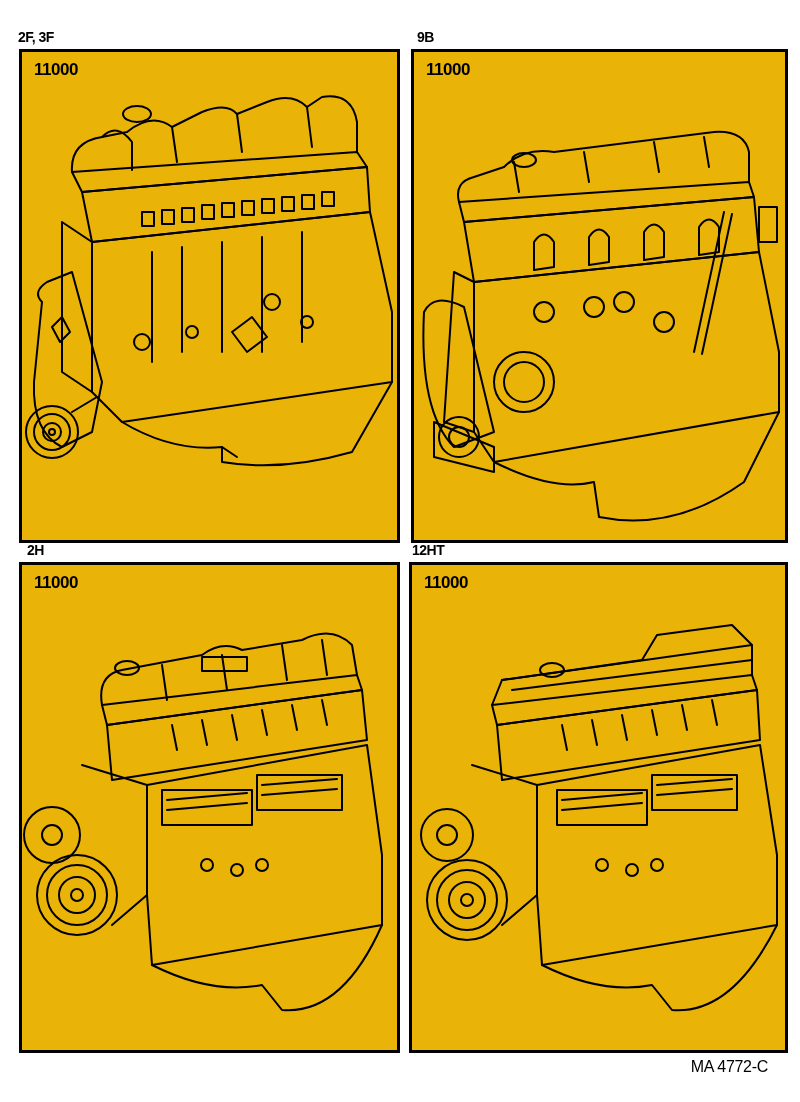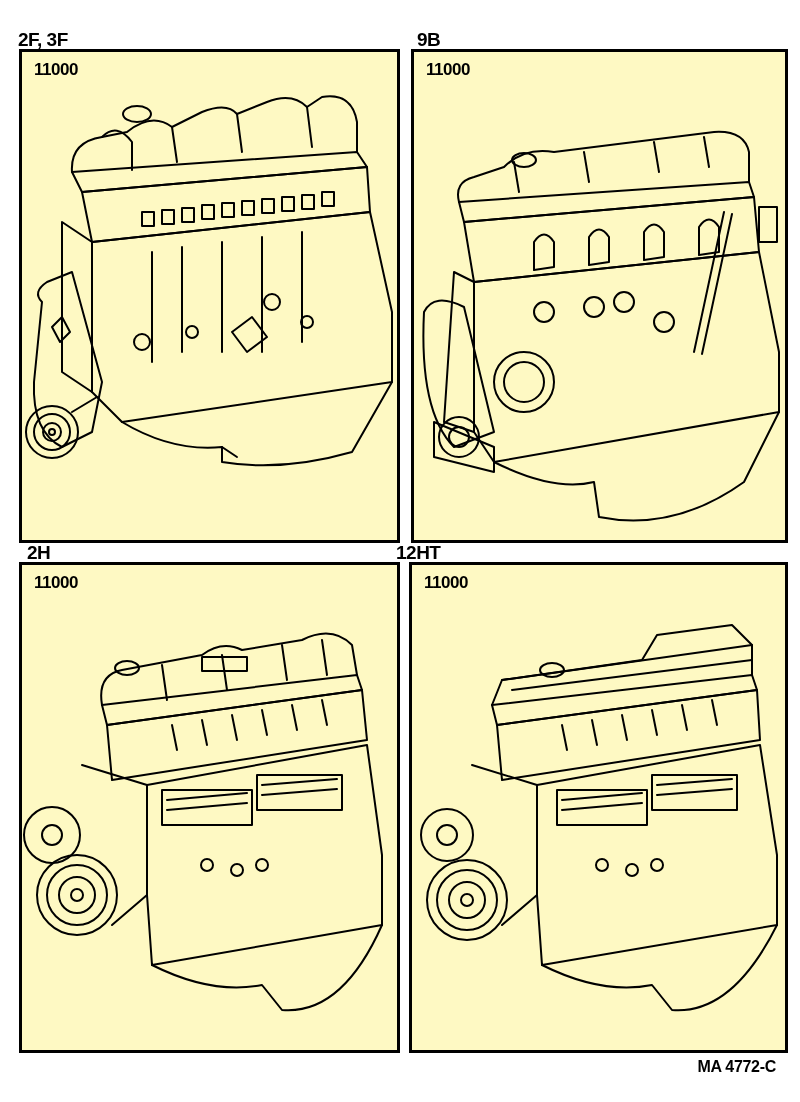--- a/index.html
+++ b/index.html
@@ -1,22 +1,22 @@
 <!DOCTYPE html>
 <html><head>
 <meta charset="utf-8">
 <style>
   html, body { margin:0; padding:0; background:#fff; }
   body { width:800px; height:1102px; position:relative; overflow:hidden;
          font-family:"Liberation Sans", sans-serif; color:#000; }
-  .label { position:absolute; font-weight:bold; font-size:19px; letter-spacing:-0.5px; }
-  .panel { position:absolute; border:3px solid #000; box-sizing:border-box; background:#fef9c3; }
+  .label { position:absolute; font-weight:bold; font-size:14px; letter-spacing:-0.5px; }
+  .panel { position:absolute; border:3px solid #000; box-sizing:border-box; background:#eab308; }
   .part { position:absolute; left:12px; top:8px; font-weight:bold; font-size:17px; letter-spacing:-0.5px; }
   .panel svg { position:absolute; left:0; top:0; }
-  .footer { position:absolute; right:24px; top:1058px; font-weight:bold; font-size:16px; letter-spacing:-0.3px; }
+  .footer { position:absolute; right:32px; top:1058px; font-weight:normal; font-size:16px; letter-spacing:-0.3px; }
   svg * { fill:none; stroke:#000; stroke-width:2; stroke-linejoin:round; stroke-linecap:round; }
 </style>
 </head>
 <body>
 
 <div class="label" style="left:18px;top:29px;">2F, 3F</div>
 <div class="panel" style="left:19px;top:49px;width:381px;height:494px;">
   <div class="part">11000</div>
   <svg width="375" height="488" viewBox="0 0 375 488">
 
@@ -140,21 +140,21 @@
     <circle cx="30" cy="270" r="28"></circle>
       <circle cx="30" cy="270" r="10"></circle>
     <path d="M60 200 L125 220 L125 330 L90 360"></path>
     <circle cx="55" cy="330" r="40"></circle>
       <circle cx="55" cy="330" r="30"></circle>
       <circle cx="55" cy="330" r="18"></circle>
       <circle cx="55" cy="330" r="6"></circle>
   </svg>
 </div>
 
-<div class="label" style="left:396px;top:542px;">12HT</div>
+<div class="label" style="left:412px;top:542px;">12HT</div>
 <div class="panel" style="left:409px;top:562px;width:379px;height:491px;">
   <div class="part">11000</div>
   <svg width="373" height="485" viewBox="0 0 373 485">
     <path d="M80 140 L90 115 L230 95 L245 70 L320 60 L340 80 L340 110"></path>
     <path d="M90 115 L340 80"></path>
       <path d="M100 125 L340 95"></path>
     <ellipse cx="140" cy="105" rx="12" ry="7"></ellipse>
     <path d="M80 140 L340 110 L345 125 L85 160 Z"></path>
     <path d="M85 160 L345 125 L348 175 L90 215 Z"></path>
     <g>

